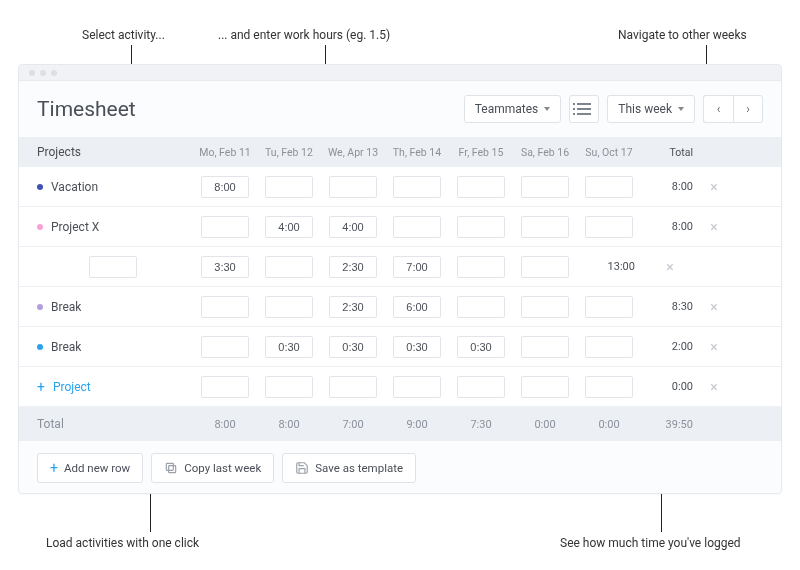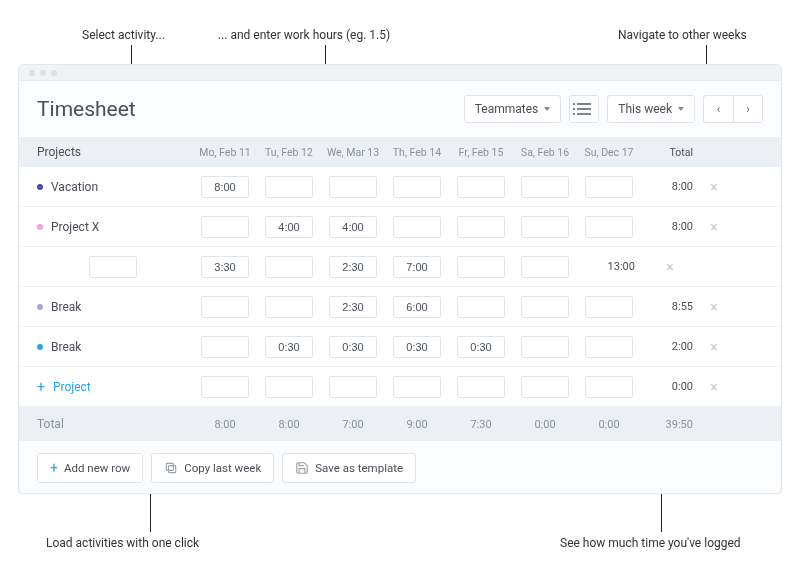--- a/index.html
+++ b/index.html
@@ -224,25 +224,25 @@
       </div>
     </div>
   </div>
 
   <div class="table">
     <div class="thead">
       <div class="row">
         <div class="cell first">Projects</div>
         <div class="cell">Mo, Feb 11</div>
         <div class="cell">Tu, Feb 12</div>
-        <div class="cell">We, Mar 13</div>
+        <div class="cell">We, Apr 13</div>
         <div class="cell">Th, Feb 14</div>
         <div class="cell">Fr, Feb 15</div>
         <div class="cell">Sa, Feb 16</div>
-        <div class="cell">Su, Dec 17</div>
+        <div class="cell">Su, Oct 17</div>
         <div class="cell total">Total</div>
         <div class="cell"></div>
       </div>
     </div>
 
     <div class="tbody" id="tbody">
         <div class="row">
           <div class="cell first">
             <span class="dot" style="background: rgb(63, 81, 181);"></span>
             <span>Vacation</span>
@@ -344,21 +344,21 @@
           </div>
           <div class="cell">
             <input class="input" style="">
           </div>
           <div class="cell">
             <input class="input" style="">
           </div>
           <div class="cell">
             <input class="input" style="">
           </div>
-          <div class="cell total">8:55</div>
+          <div class="cell total">8:30</div>
           <div class="cell del">×</div>
         </div>
         <div class="row">
           <div class="cell first">
             <span class="dot" style="background: rgb(41, 163, 239);"></span>
             <span>Break</span>
           </div>
           <div class="cell">
             <input class="input" style="">
           </div>

